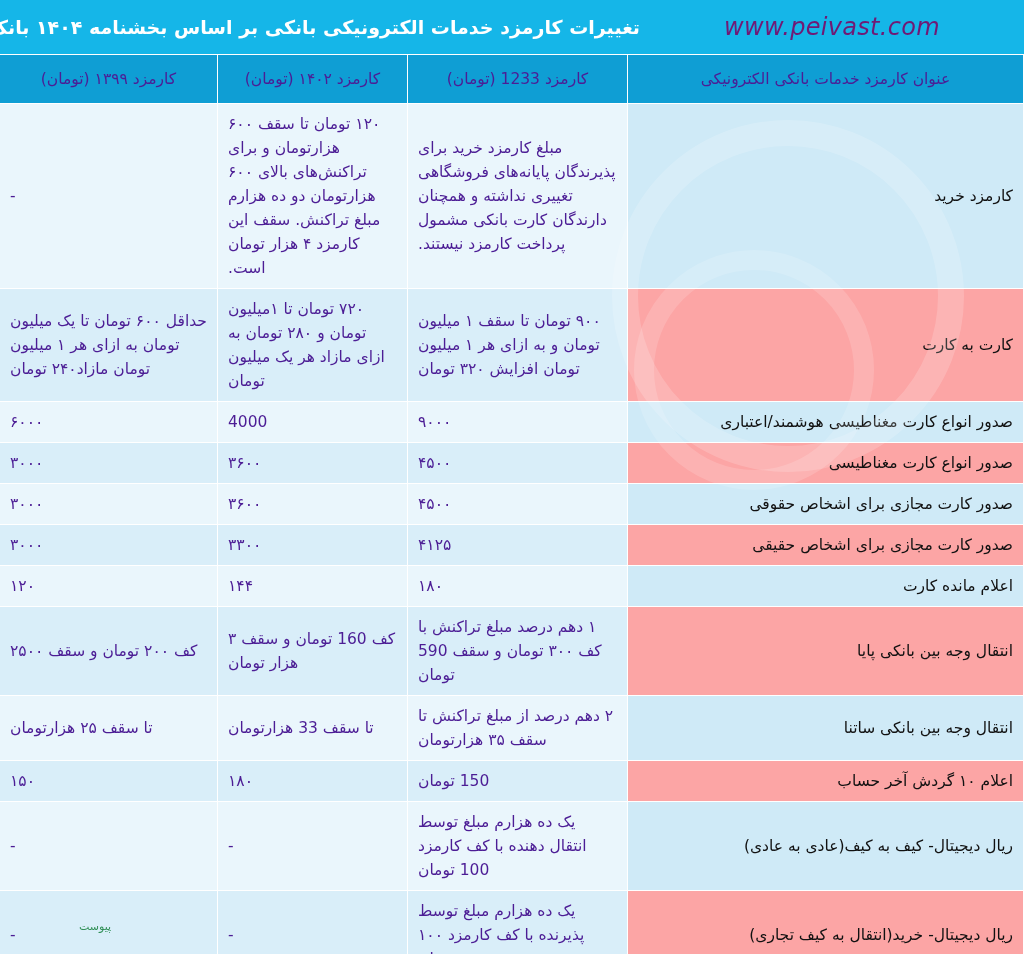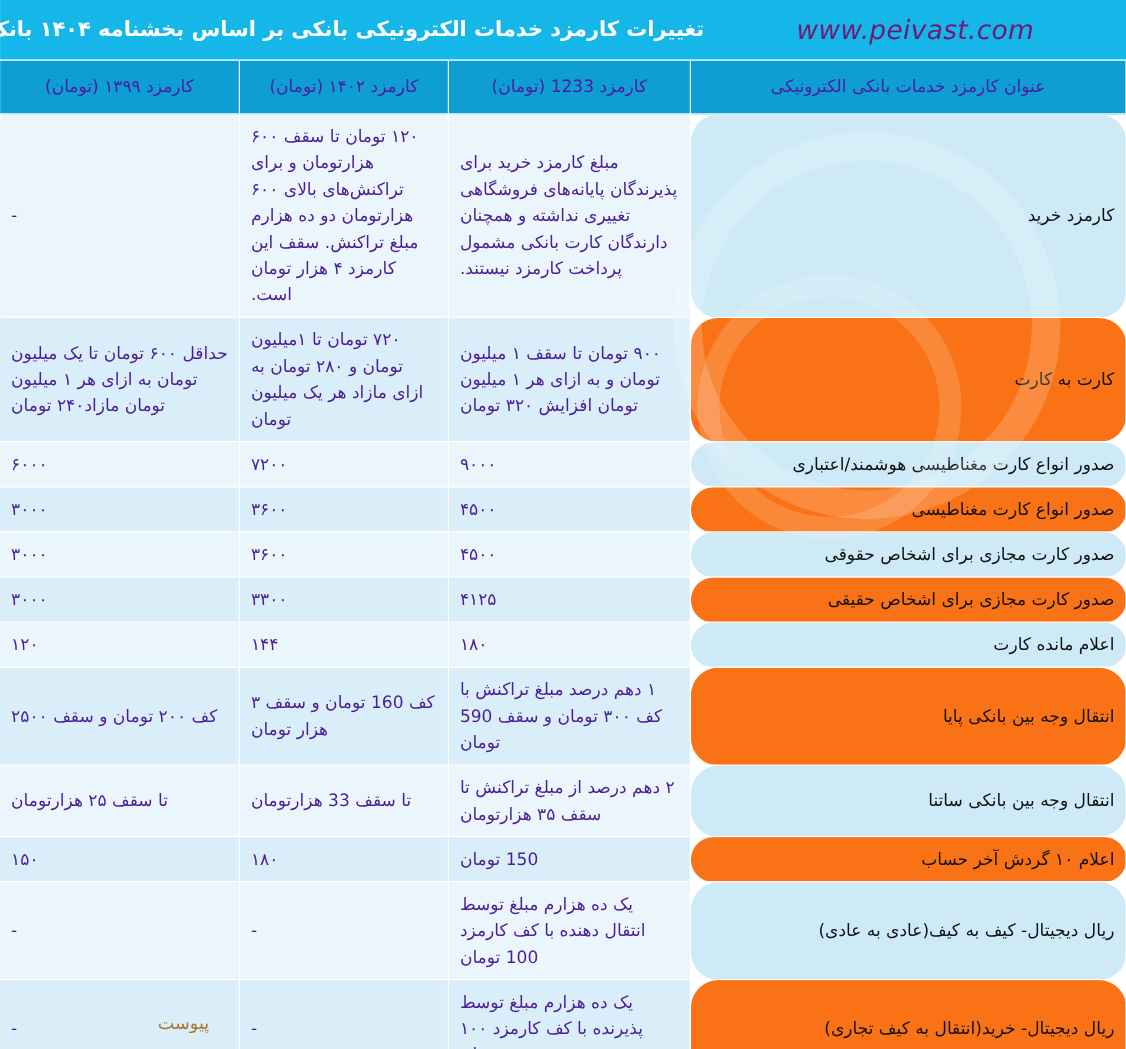--- a/index.html
+++ b/index.html
@@ -82,30 +82,29 @@
   col.c-1404  { width: 220px; }
   col.c-1402  { width: 190px; }
   col.c-1399  { width: 218px; }
 
   td.title-cell {
     background: #cfeaf7;
     color: #111111;
     text-align: right;
     padding-right: 16px;
     font-size: 16px;
-    border-radius: 25px;
   }
   td.val {
     text-align: left;
     color: #4c1d95;
   }
   tr.band-a td.val { background: #eaf6fc; }
   tr.band-b td.val { background: #d9eef9; }
   tr.band-a td.title-cell { background: #cfeaf7; }
-  tr.band-b td.title-cell { background: #f97316; }
+  tr.band-b td.title-cell { background: #fca5a5; }
 
   
   .wm {
     position: absolute;
     right: 60px;
     top: 120px;
     width: 300px;
     height: 300px;
     border-radius: 50%;
     border: 26px solid rgba(255,255,255,0.35);
@@ -122,22 +121,23 @@
     border: 20px solid rgba(255,255,255,0.3);
     pointer-events: none;
     opacity: 0.5;
   }
   .footer-logo {
     position: absolute;
     left: 0px;
     bottom: 4px;
     width: 190px;
     height: 30px;
-    color: #a16207;
-    font-size: 16px;
+    text-align: center;
+    color: #15803d;
+    font-size: 11px;
     opacity: 0.85;
     direction: rtl;
   }
 </style>
 </head>
 <body>
 
 <div class="page">
 
   <div class="header">
@@ -175,21 +175,21 @@
       <tr class="band-b">
         <td class="title-cell">کارت به کارت</td>
         <td class="val">۹۰۰ تومان تا سقف ۱ میلیون تومان و به ازای هر ۱ میلیون تومان افزایش ۳۲۰ تومان</td>
         <td class="val">۷۲۰ تومان تا ۱میلیون تومان و ۲۸۰ تومان به ازای مازاد هر یک میلیون تومان</td>
         <td class="val">حداقل ۶۰۰ تومان تا یک میلیون تومان به ازای هر ۱ میلیون تومان مازاد۲۴۰ تومان</td>
       </tr>
 
       <tr class="band-a">
         <td class="title-cell">صدور انواع کارت مغناطیسی هوشمند/اعتباری</td>
         <td class="val">۹۰۰۰</td>
-        <td class="val">۷۲۰۰</td>
+        <td class="val">4000</td>
         <td class="val">۶۰۰۰</td>
       </tr>
 
       <tr class="band-b">
         <td class="title-cell">صدور انواع کارت مغناطیسی</td>
         <td class="val">۴۵۰۰</td>
         <td class="val">۳۶۰۰</td>
         <td class="val">۳۰۰۰</td>
       </tr>
 

